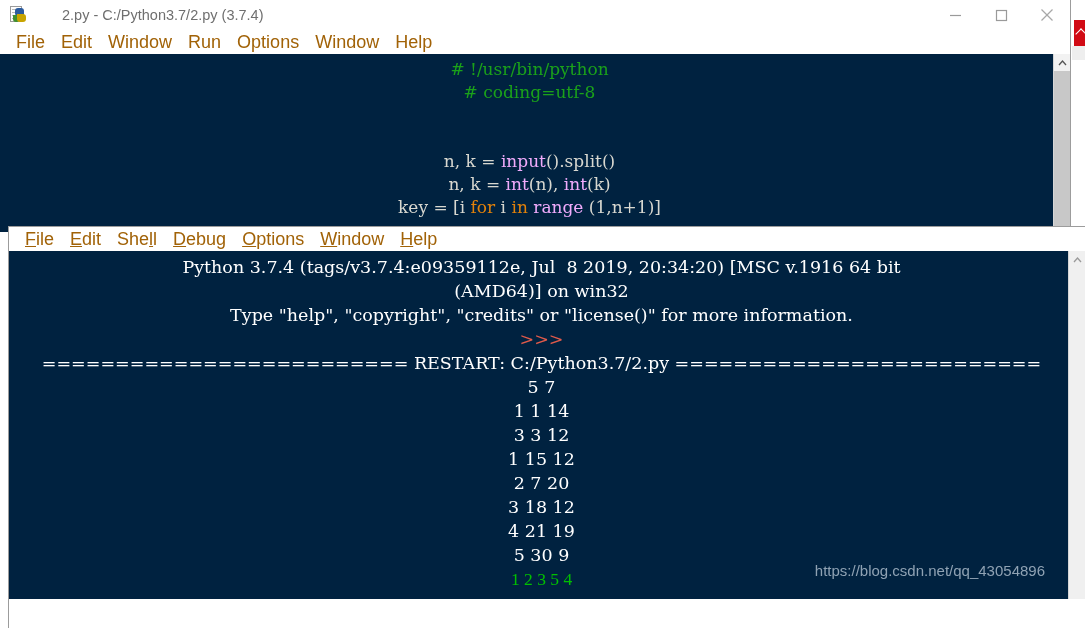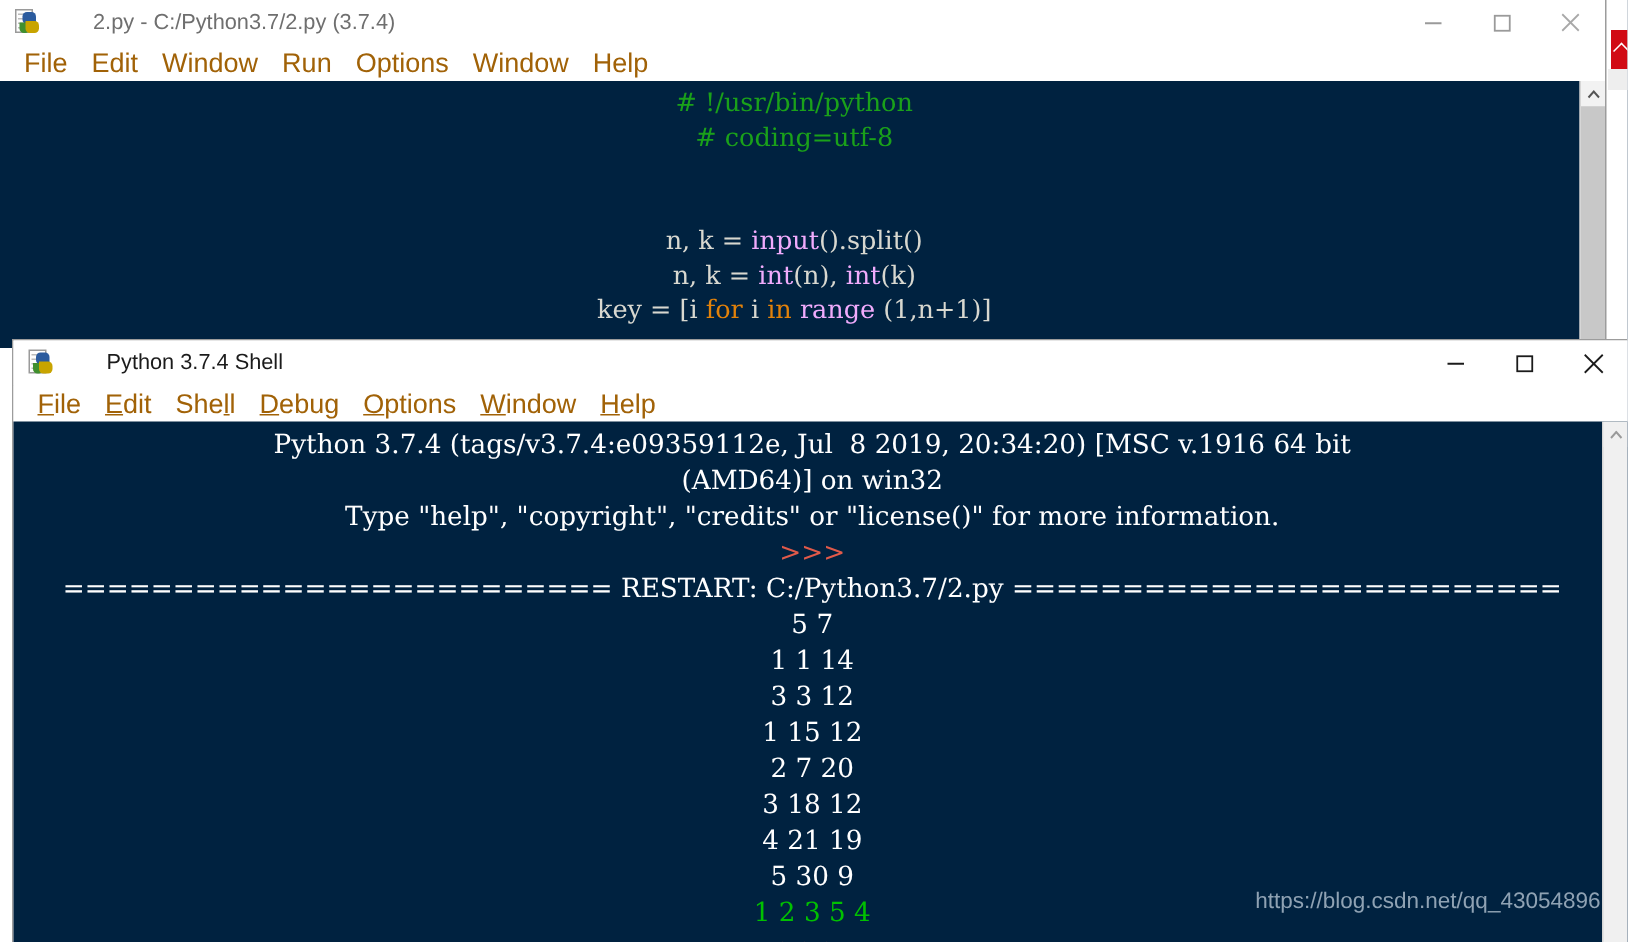--- a/index.html
+++ b/index.html
@@ -139,21 +139,21 @@
     overflow: hidden;
   }
   .code .ln { display: block; height: 23px; }
 
   
   .c-comment { color: #1aa11a; }
   .c-builtin { color: #f0abfc; }
   .c-kw      { color: #e2820a; }
   .c-plain   { color: #d8d8d0; }
   .c-prompt  { color: #e05a4a; }
-  .c-green   { color: #00c000; }
+  .c-green   { color: #00c000; font-family: Liberation Serif, serif; }
   .c-out     { color: #ffffff; }
 
   
   .vscroll {
     flex: 0 0 auto;
     width: 17px;
     background: #f0f0f0;
     border-left: 1px solid #d6d6d6;
     position: relative;
     box-sizing: border-box;
@@ -234,21 +234,21 @@
   }
   #shell-window .code {
     font-size: 17.5px;
     line-height: 24px;
   }
   #shell-window .code .ln { height: 24px; }
 
   
   .watermark {
     position: absolute;
-    right: 18px;
+    right: 40px;
     bottom: 20px;
     font-family: "Liberation Sans", sans-serif;
     font-size: 15px;
     color: #9fb0c0;
     white-space: nowrap;
     opacity: 0.9;
   }
 </style>
 </head>
 <body>
@@ -307,48 +307,20 @@
             <polyline points="1,5 4.5,1 8,5" fill="none" stroke="#555" stroke-width="1.3"></polyline>
           </svg>
       </div>
       <div class="sb-thumb" style="top:17px;height:152px;background:#c8c8c8;"></div>
     </div>
   </div>
 </div>
 
 <div class="window" id="shell-window">
 
-  <div class="titlebar">
-    <div class="title-icon">
-      <span class="sheet"></span>
-      <span class="snake-b"></span>
-      <span class="snake-g"></span>
-      <span class="snake-y"></span>
-    </div>
-    <div class="title-text active">Python 3.7.4 Shell</div>
-
-    <div class="win-buttons">
-      <div class="win-btn">
-        <svg width="13" height="13" viewBox="0 0 13 13">
-            <line x1="1" y1="6.5" x2="12" y2="6.5" stroke="#1b1b1b" stroke-width="1.2"></line>
-          </svg>
-      </div>
-      <div class="win-btn">
-        <svg width="13" height="13" viewBox="0 0 13 13">
-            <rect x="1.5" y="1.5" width="10" height="10" fill="none" stroke="#1b1b1b" stroke-width="1.2"></rect>
-          </svg>
-      </div>
-      <div class="win-btn">
-        <svg width="15" height="15" viewBox="0 0 15 15">
-            <line x1="1.5" y1="1.5" x2="13.5" y2="13.5" stroke="#1b1b1b" stroke-width="1.2"></line>
-            <line x1="13.5" y1="1.5" x2="1.5" y2="13.5" stroke="#1b1b1b" stroke-width="1.2"></line>
-          </svg>
-      </div>
-    </div>
-  </div>
 
   <div class="menubar">
     <div class="menu-item"><u>F</u>ile</div>
     <div class="menu-item"><u>E</u>dit</div>
     <div class="menu-item">She<u>l</u>l</div>
     <div class="menu-item"><u>D</u>ebug</div>
     <div class="menu-item"><u>O</u>ptions</div>
     <div class="menu-item"><u>W</u>indow</div>
     <div class="menu-item"><u>H</u>elp</div>
   </div>

